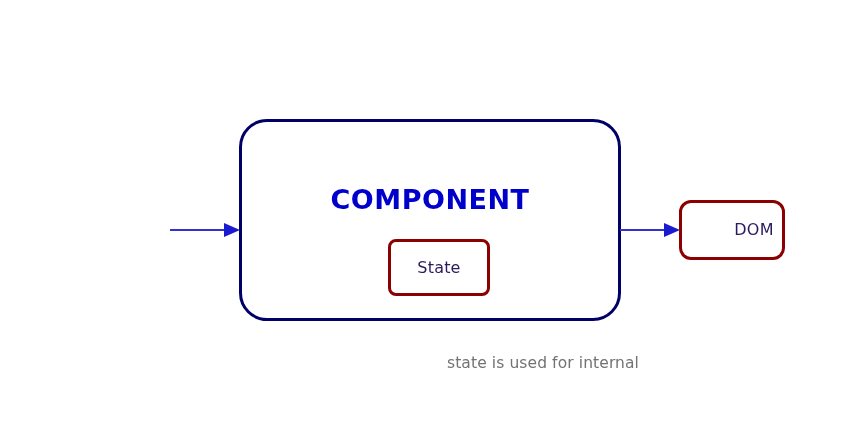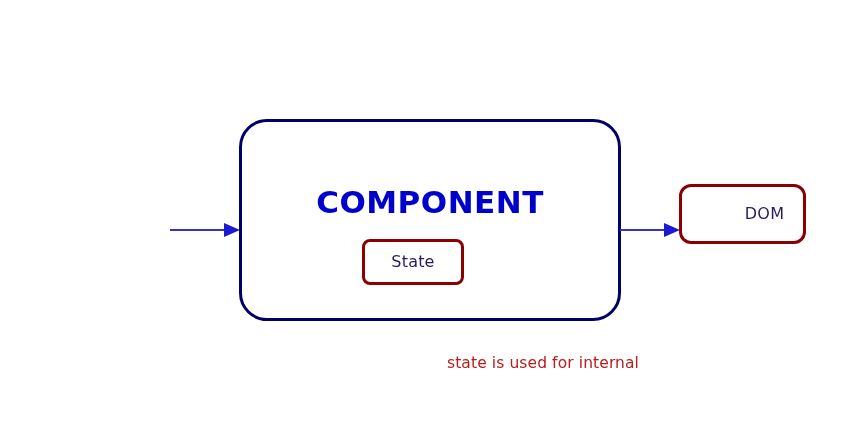--- a/index.html
+++ b/index.html
@@ -33,33 +33,33 @@
     left: 48px;
     top: 200px;
     width: 122px;
     height: 60px;
     border: 3px solid #8b0000;
     border-radius: 12px;
   }
 
   .box-dom {
     left: 679px;
-    top: 184px;
-    width: 127px;
+    top: 200px;
+    width: 106px;
     height: 60px;
     border: 3px solid #8b0000;
     border-radius: 12px;
     padding-left: 44px;
   }
 
   .box-state {
-    left: 362px;
+    left: 388px;
     top: 239px;
     width: 102px;
-    height: 46px;
+    height: 57px;
     border: 3px solid #8b0000;
     border-radius: 8px;
   }
 
   .box-component {
     left: 239px;
     top: 119px;
     width: 382px;
     height: 202px;
     border: 3px solid #000066;
@@ -73,21 +73,21 @@
     line-height: 1;
     letter-spacing: 0.2px;
   }
 
   .component-title {
     position: absolute;
     left: 0;
     right: 0;
     top: 62px;
     text-align: center;
-    font-size: 31px;
+    font-size: 27px;
     font-weight: bold;
     color: #0000cc;
     letter-spacing: 0.5px;
   }
 
   
   .arrow {
     position: absolute;
     height: 22px;
   }
@@ -103,21 +103,21 @@
     top: 219px;
     width: 60px;
   }
 
   
   .caption {
     position: absolute;
     left: 447px;
     top: 353px;
     font-size: 15.5px;
-    color: #b91c1c;
+    color: #737373;
     line-height: 21px;
     letter-spacing: 0.1px;
     white-space: nowrap;
   }
   .caption .line { display: block; }
 </style>
 </head>
 <body>
 
 <div id="stage">

